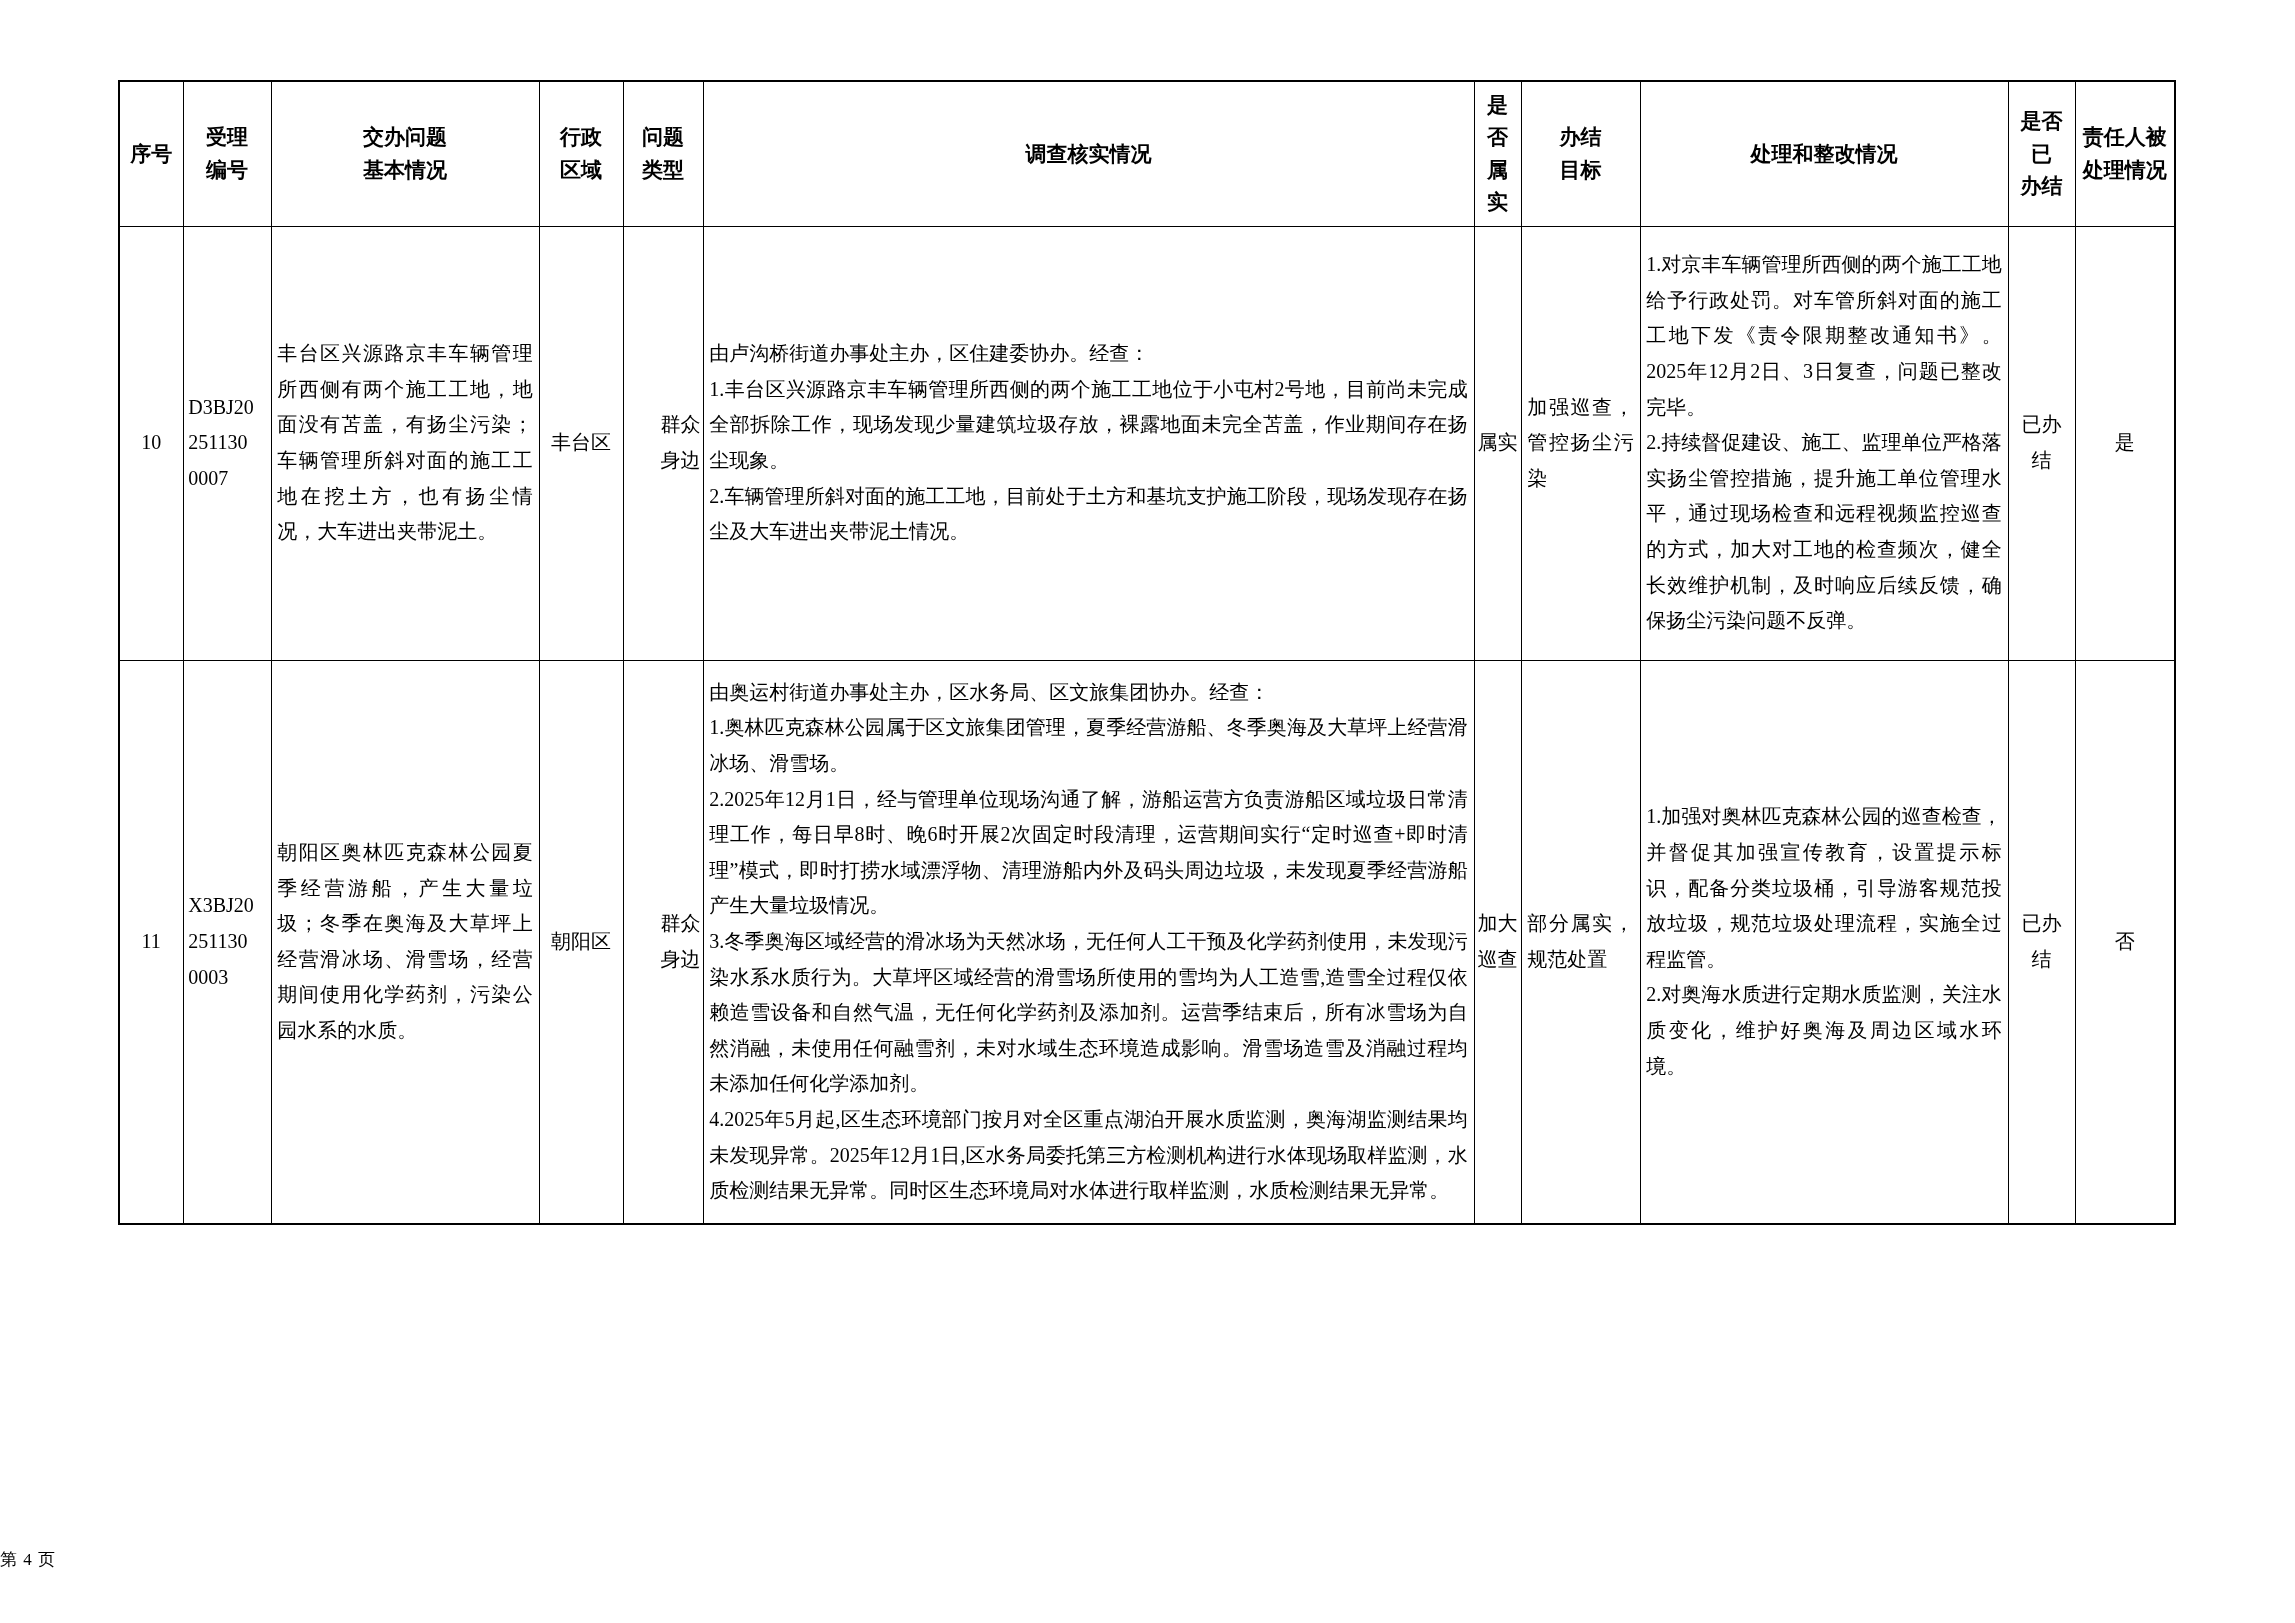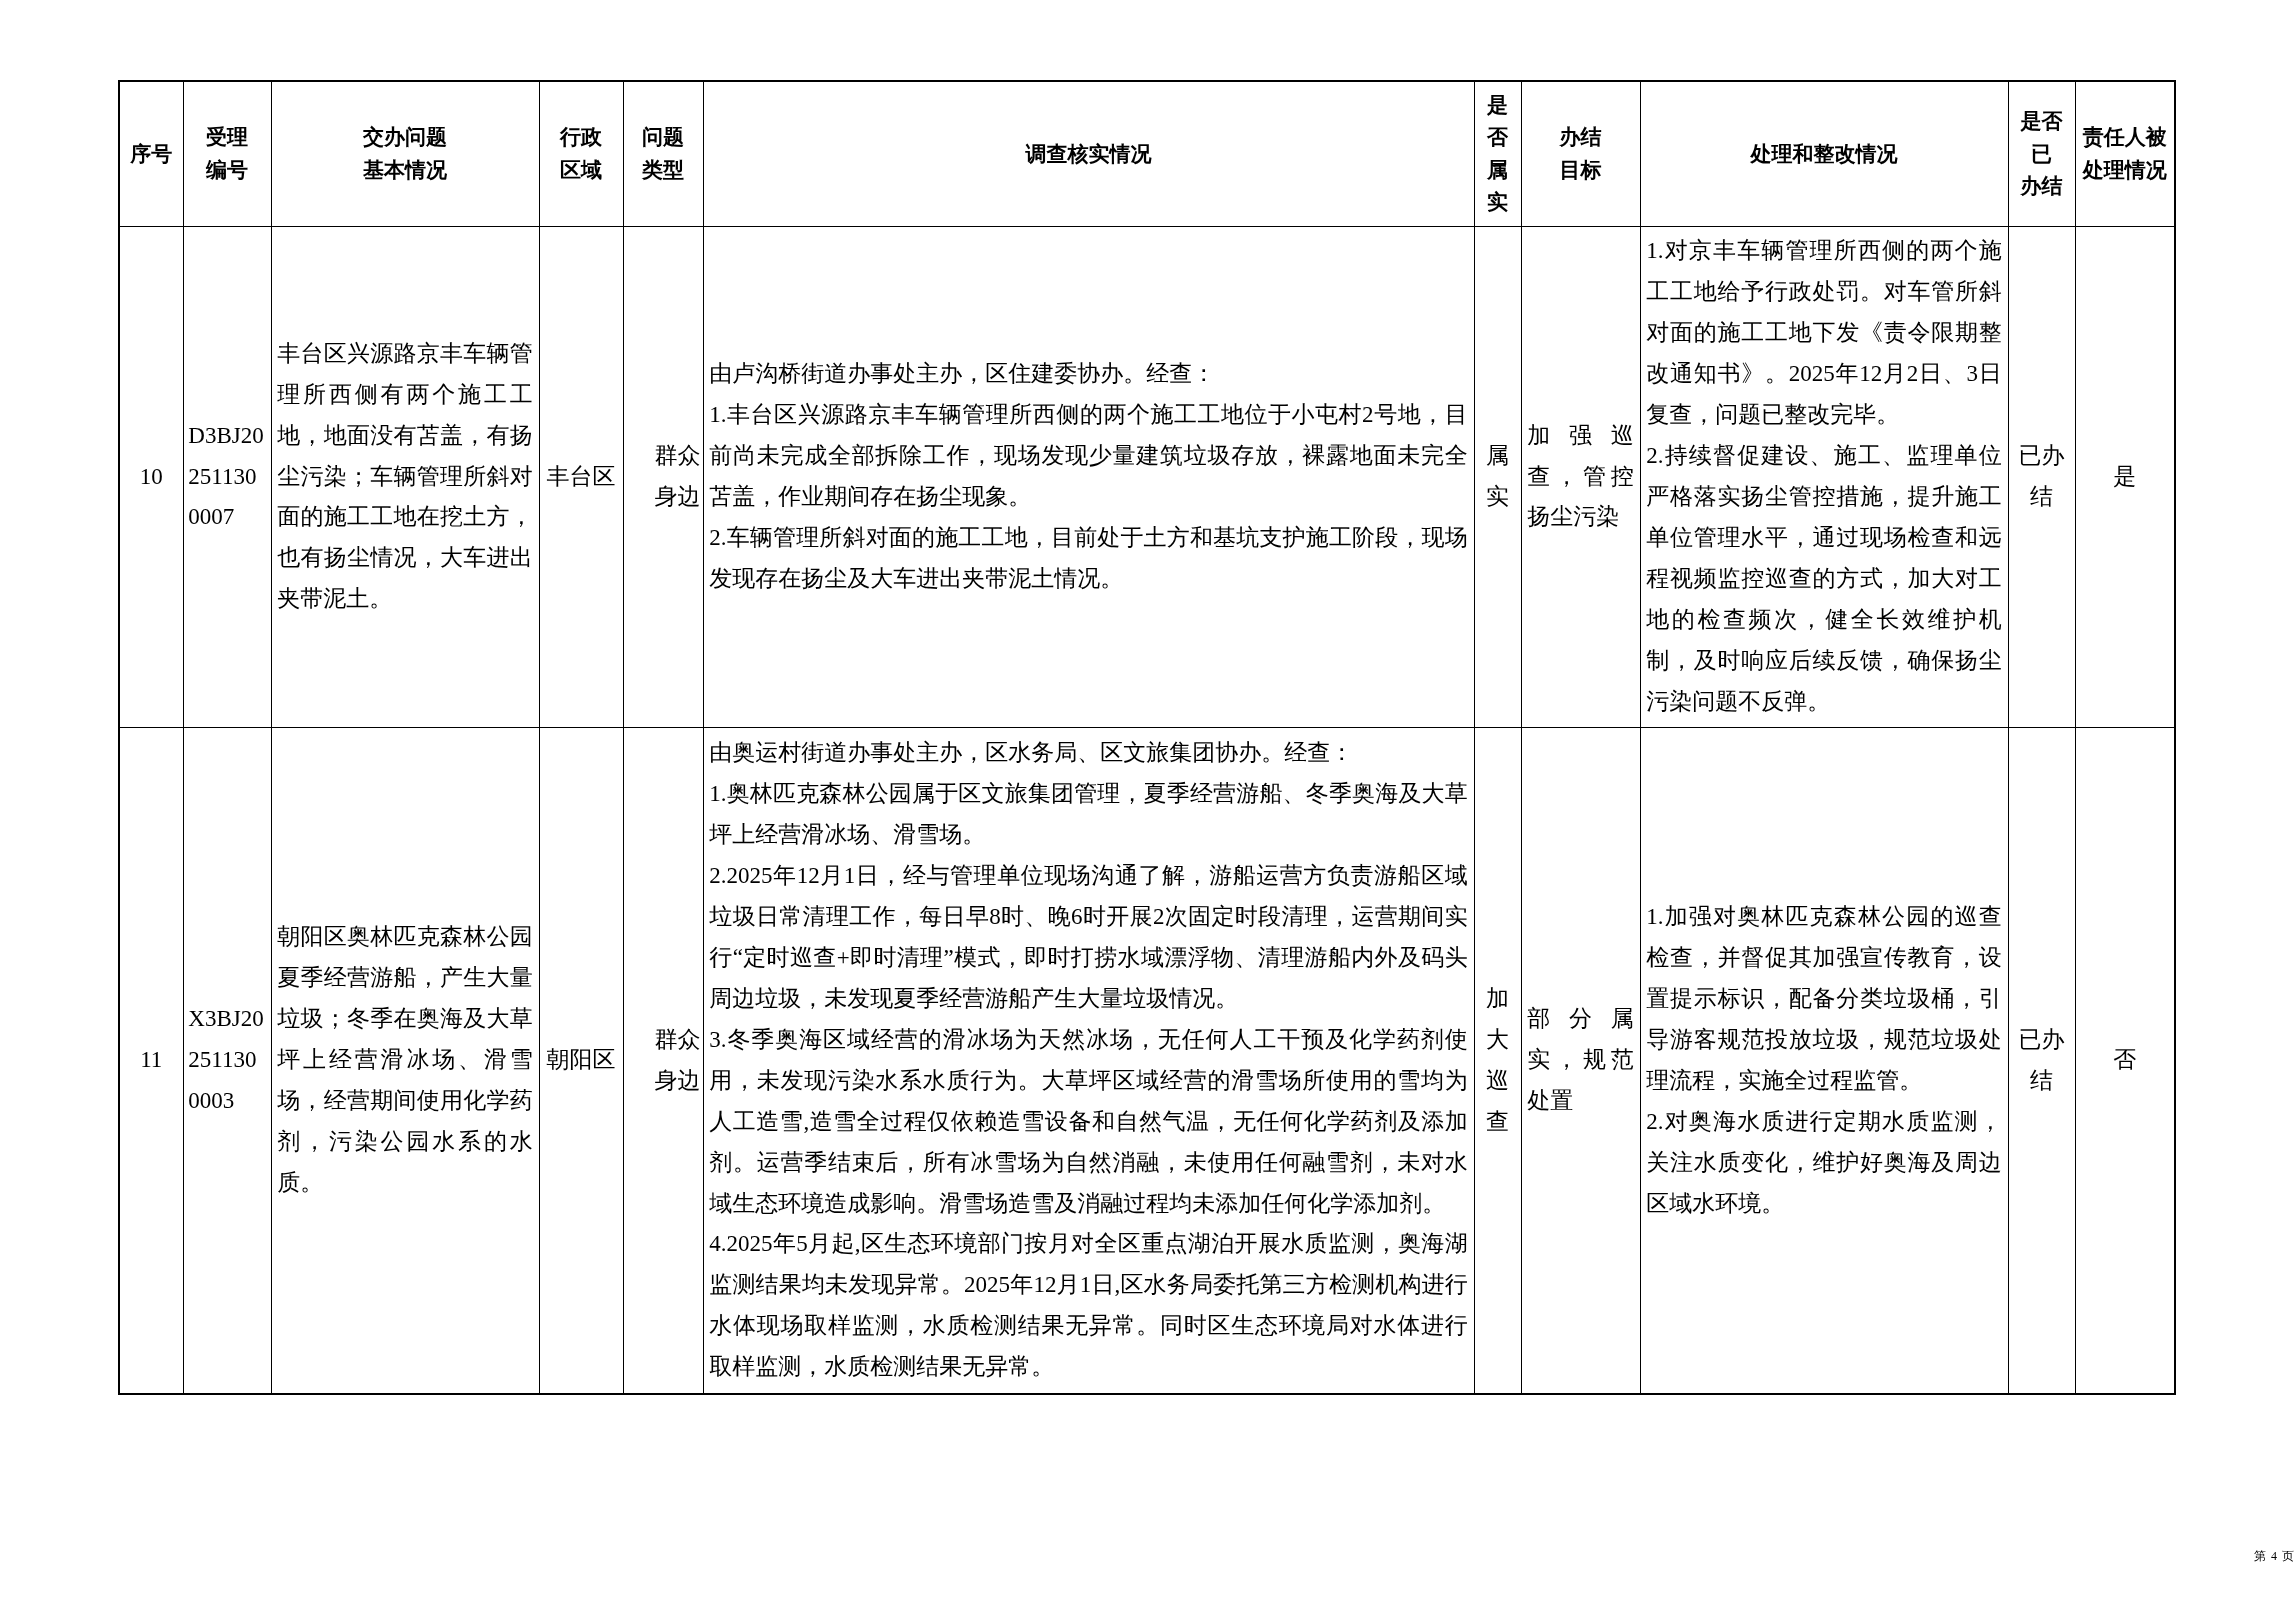--- a/index.html
+++ b/index.html
@@ -22,21 +22,21 @@
     border-collapse: collapse;
     table-layout: fixed;
     border: 2.9px solid #000;
   }
   th, td {
     border-left: 1.4px solid #000;
     border-right: 1.4px solid #000;
     border-top: 1.9px solid #000;
     border-bottom: 1.9px solid #000;
     vertical-align: middle;
-    font-size: 23px;
+    font-size: 20px;
     line-height: 1.78;
     padding: 3.9px 4.8px;
     overflow: hidden;
   }
   th {
     font-size: 21px;
     font-weight: bold;
     text-align: center;
     white-space: pre-line;
     line-height: 1.55;
@@ -54,22 +54,22 @@
     text-align: justify;
     text-justify: inter-character;
     white-space: pre-line;
     padding: 4.8px 5.8px;
   }
   .page-footer {
     position: absolute;
     left: 0;
     top: 1548px;
     width: 100%;
-    text-align: right;
-    font-size: 12px;
+    text-align: left;
+    font-size: 17px;
     letter-spacing: 1px;
   }
 </style>
 </head>
 <body>
 
 <table class="report">
   <colgroup>
     <col style="width:64px">
       <col style="width:88px">

